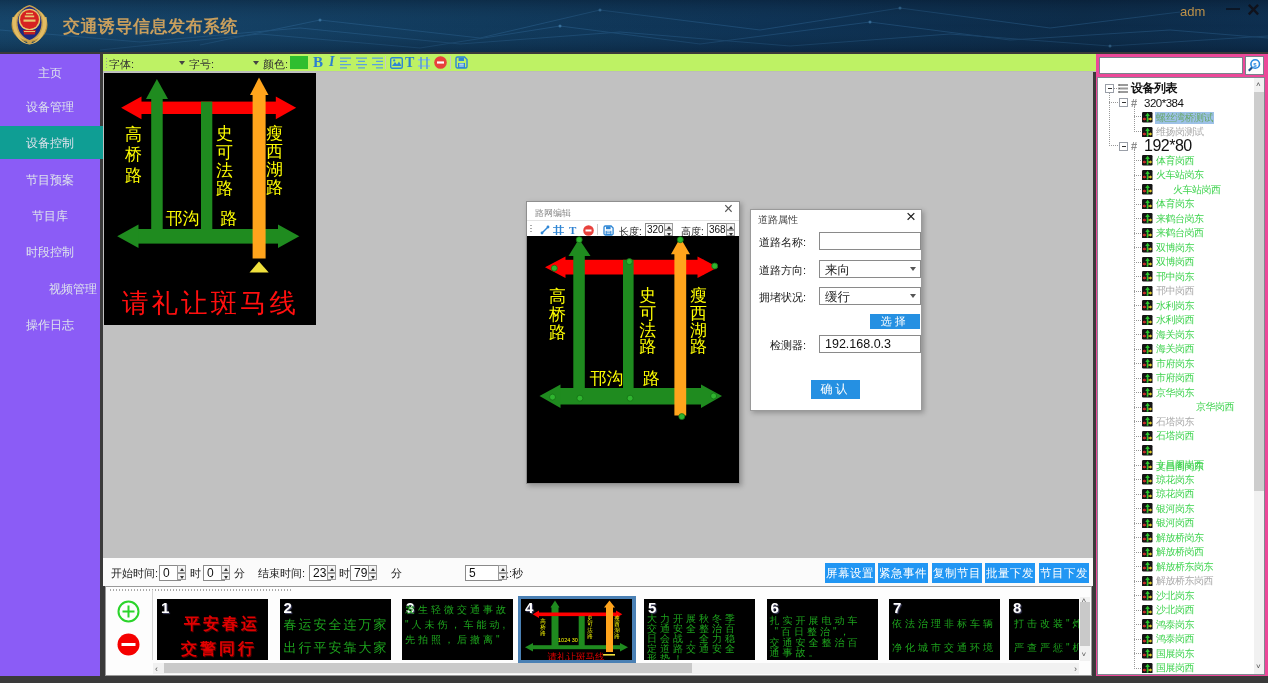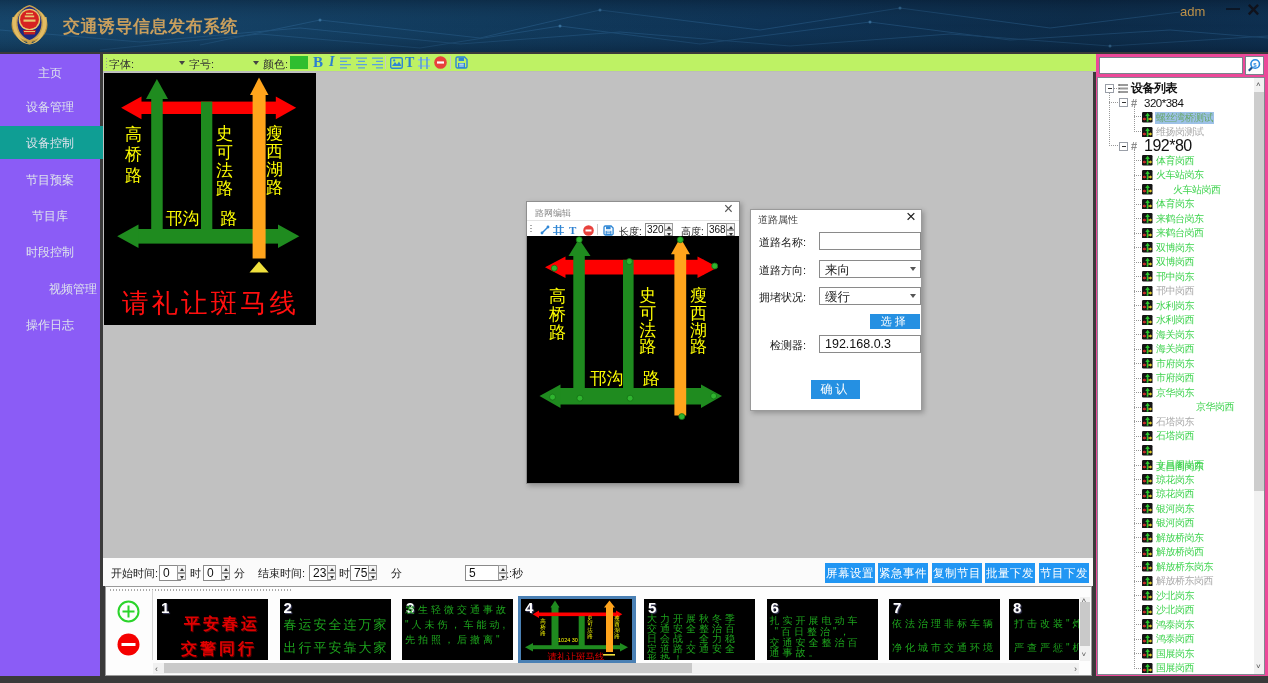--- a/index.html
+++ b/index.html
@@ -217,21 +217,21 @@
       <div class="spd"></div>
     </div>
   <span class="clabel" style="left:131px;">分</span>
   <span class="clabel" style="left:155px;">结束时间:</span>
   <div class="spbox" style="left:206px;width:17px;">23</div>
     <div class="spbtns" style="left:224px;">
       <div class="spu"></div>
       <div class="spd"></div>
     </div>
   <span class="clabel" style="left:236px;">时</span>
-  <div class="spbox" style="left:247px;width:17px;">75</div>
+  <div class="spbox" style="left:247px;width:17px;">79</div>
     <div class="spbtns" style="left:265px;">
       <div class="spu"></div>
       <div class="spd"></div>
     </div>
   <span class="clabel" style="left:288px;">分</span>
   <span class="clabel" style="left:314px;margin-left:48px;">播放时长:</span>
   <div class="spbox" style="left:362px;width:32px;">5</div>
     <div class="spbtns" style="left:395px;">
       <div class="spu"></div>
       <div class="spd"></div>

